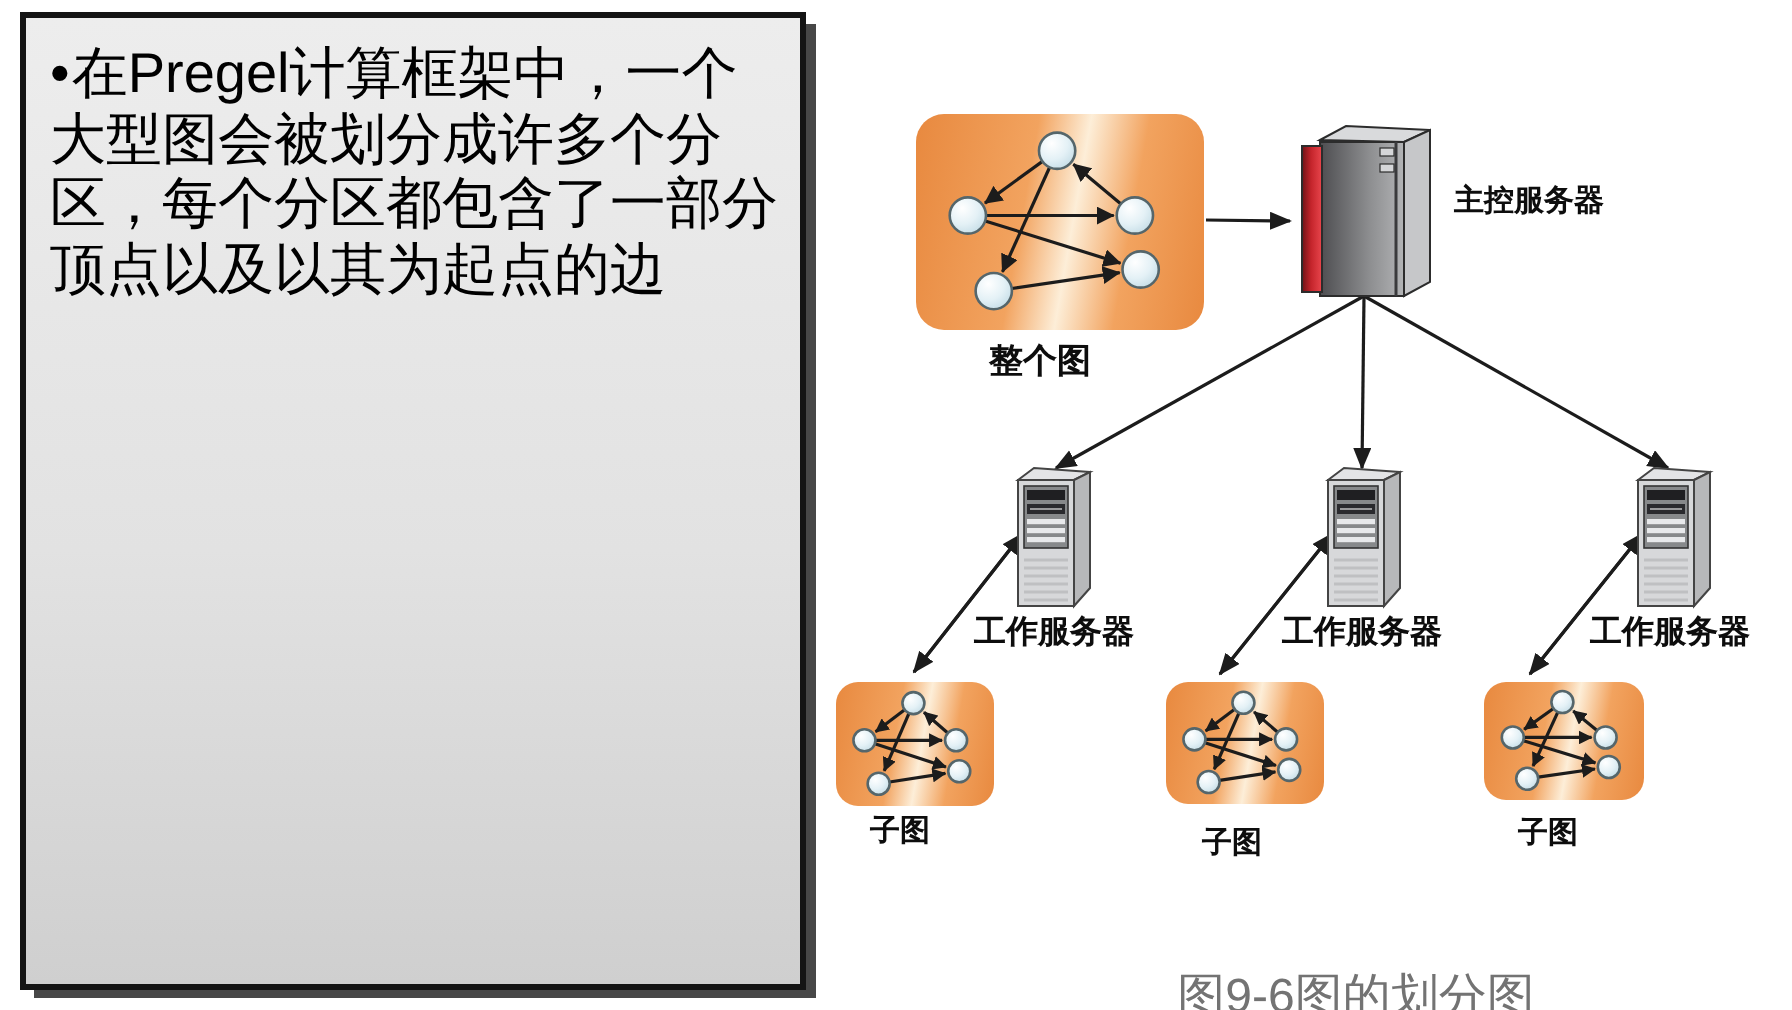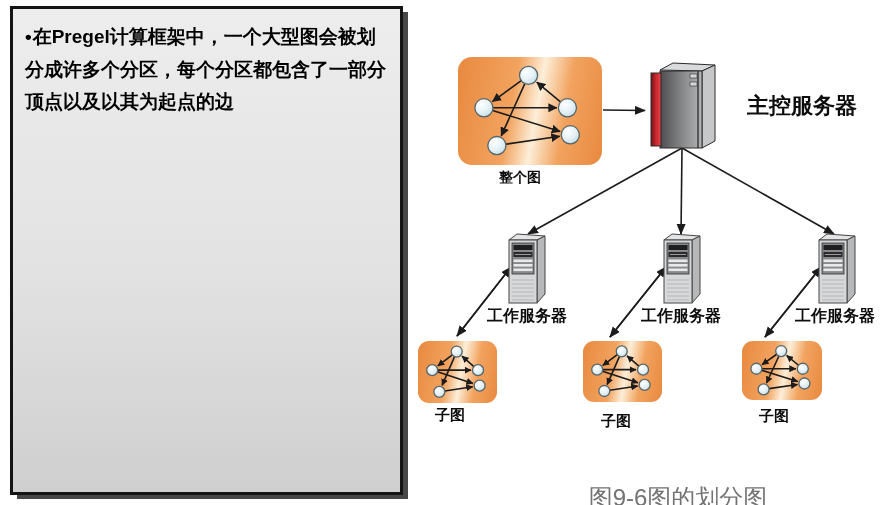--- a/index.html
+++ b/index.html
@@ -9,22 +9,22 @@
   }
   
   .notes-box{
     position:absolute;left:10px;top:6px;width:393px;height:489px;
     box-sizing:border-box;border:3px solid #141414;
     background:linear-gradient(180deg,#ededed 0%,#e2e2e2 55%,#cfcfcf 100%);
     box-shadow:6px 5px 0 -1px #474747;
     padding:12px 8px 0 12px;
   }
   .bullet-para{
-    font-size:19px;line-height:32.5px;color:#000;
-    text-align:left;word-break:break-all;font-weight:bold;
+    font-size:28px;line-height:32.5px;color:#000;
+    text-align:left;word-break:break-all;
   }
   .bullet-para .bullet-glyph{margin-right:1px;}
   
   .overlay{position:absolute;left:0;top:0;}
   .graph-box{
     position:absolute;border-radius:14px;
     background:linear-gradient(100deg,
       var(--box-orange,#e8893f) 0%,
       #f2a35f 38%,
       var(--box-orange-light,#fdeed8) 54%,
@@ -93,21 +93,21 @@
         <line x1="66.82835774744889" y1="26.62897999144848" x2="43.2286465932507" y2="78.92379448086493" stroke="#1c1c1c" stroke-width="1.6" marker-end="url(#g-arrow-0)"></line>
         <line x1="34.57904236073379" y1="53.46595073772931" x2="102.22923767221367" y2="74.60663677256676" stroke="#1c1c1c" stroke-width="1.6" marker-end="url(#g-arrow-0)"></line>
         <line x1="47.85546607602995" y1="87.24007851823087" x2="101.86049522092279" y2="79.29816246751135" stroke="#1c1c1c" stroke-width="1.6" marker-end="url(#g-arrow-0)"></line>
         <circle cx="70.56" cy="18.360000000000003" r="9.072" fill="url(#g-node-0)" stroke="#55666b" stroke-width="1.3"></circle>
         <circle cx="25.919999999999998" cy="50.76" r="9.072" fill="url(#g-node-0)" stroke="#55666b" stroke-width="1.3"></circle>
         <circle cx="109.44" cy="50.76" r="9.072" fill="url(#g-node-0)" stroke="#55666b" stroke-width="1.3"></circle>
         <circle cx="38.88" cy="88.55999999999999" r="9.072" fill="url(#g-node-0)" stroke="#55666b" stroke-width="1.3"></circle>
         <circle cx="112.32000000000001" cy="77.75999999999999" r="9.072" fill="url(#g-node-0)" stroke="#55666b" stroke-width="1.3"></circle>
       </svg>
   </div>
-  <div class="diag-label center-label" style="left:520px;top:169px;font-size:14px;font-family:Liberation Serif, serif;">整个图</div>
+  <div class="diag-label center-label" style="left:520px;top:169px;font-size:17px;font-family:Liberation Serif, serif;">整个图</div>
 
   <svg class="server-icon" width="72" height="92" viewBox="0 0 72 92" style="left:648px;top:61px;">
     <defs>
       <linearGradient id="m-front" x1="0" y1="0" x2="1" y2="0">
         <stop offset="0%" stop-color="#4d4d50"></stop>
           <stop offset="60%" stop-color="#8e8f91"></stop>
           <stop offset="100%" stop-color="#b3b4b6"></stop>
       </linearGradient>
       <linearGradient id="m-red" x1="0" y1="0" x2="1" y2="0">
         <stop offset="0%" stop-color="#6e1317"></stop>
@@ -116,21 +116,21 @@
       </linearGradient>
     </defs>
     <polygon points="12,9 25,2 67,4 54,10" fill="#d9dadc" stroke="#2c2c2c" stroke-width="1"></polygon>
     <polygon points="54,10 67,4 67,80 54,87" fill="#c6c7c9" stroke="#2c2c2c" stroke-width="1"></polygon>
     <rect x="12" y="10" width="42" height="77" fill="url(#m-front)" stroke="#2c2c2c" stroke-width="1"></rect>
     <line x1="50" y1="10" x2="50" y2="87" stroke="#3a3a3c" stroke-width="1.5"></line>
     <rect x="3" y="12" width="10" height="73" fill="url(#m-red)" stroke="#2c2c2c" stroke-width="1"></rect>
     <rect x="42" y="13" width="7" height="4" fill="#d5d6d8" stroke="#2c2c2c" stroke-width="0.6"></rect>
     <rect x="42" y="21" width="7" height="4" fill="#d5d6d8" stroke="#2c2c2c" stroke-width="0.6"></rect>
   </svg>
-  <div class="diag-label" style="left:747px;top:91px;font-size:22px;">主控服务器</div>
+  <div class="diag-label" style="left:727px;top:91px;font-size:15px;">主控服务器</div>
 
   <svg class="server-icon worker" width="42" height="72" viewBox="0 0 42 72" style="left:506px;top:233px;">
     <use href="#worker-shape"></use>
   </svg>
   <svg class="server-icon worker" width="42" height="72" viewBox="0 0 42 72" style="left:661px;top:233px;">
     <use href="#worker-shape"></use>
   </svg>
   <svg class="server-icon worker" width="42" height="72" viewBox="0 0 42 72" style="left:816px;top:233px;">
     <use href="#worker-shape"></use>
   </svg>

